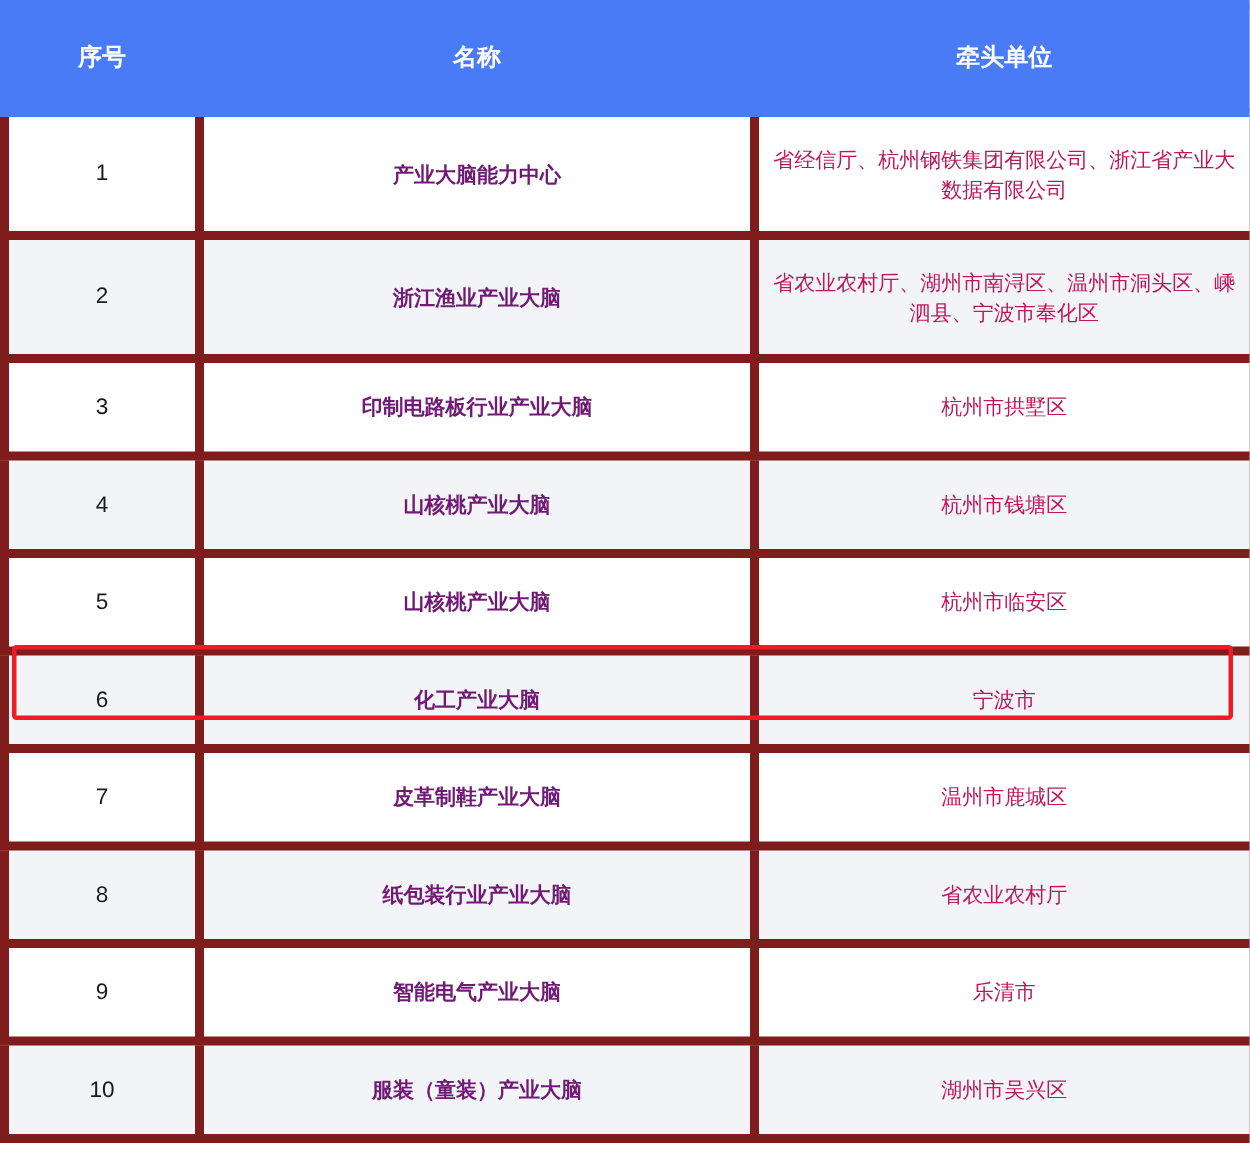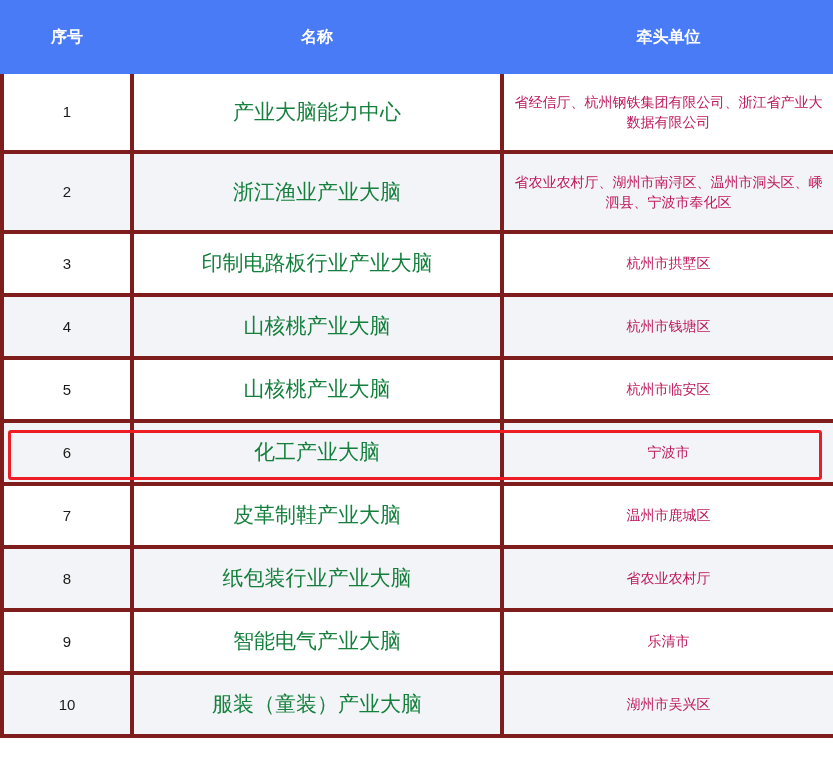--- a/index.html
+++ b/index.html
@@ -29,21 +29,21 @@
     padding: 22px 0 18px 0;
     line-height: 1.2;
   }
   table.case-table {
     border-collapse: collapse;
     width: 833px;
     table-layout: fixed;
   }
   table.case-table th,
   table.case-table td {
-    border: 4px solid #7f1d1d;
+    border: 6px solid #7f1d1d;
     text-align: center;
     vertical-align: middle;
     font-size: 15px;
     line-height: 1.45;
     padding: 9px 8px;
   }
   table.case-table thead th {
     background: #4a7bf7;
     color: #ffffff;
     font-weight: bold;
@@ -53,21 +53,21 @@
     padding: 10px 8px;
   }
   col.col-no { width: 130px; }
   col.col-name { width: 370px; }
   col.col-org { width: 333px; }
 
   tbody tr.row-odd td { background: #ffffff; }
   tbody tr.row-even td { background: #f3f4f7; }
 
   tbody td.cell-no { font-size: 15px; color: #1a1a1a; }
-  tbody td.cell-name { font-size: 21px; color: #15803d; }
+  tbody td.cell-name { font-size: 14px; color: #701a75; font-weight: bold; }
   tbody td.cell-org { font-size: 14px; color: #be185d; margin-top: 16px; }
 
   tbody tr.tall td { height: 58px; }
   tbody tr.short td { height: 41px; }
 
   
   .highlight-box {
     position: absolute;
     left: 8px;
     top: 430px;

